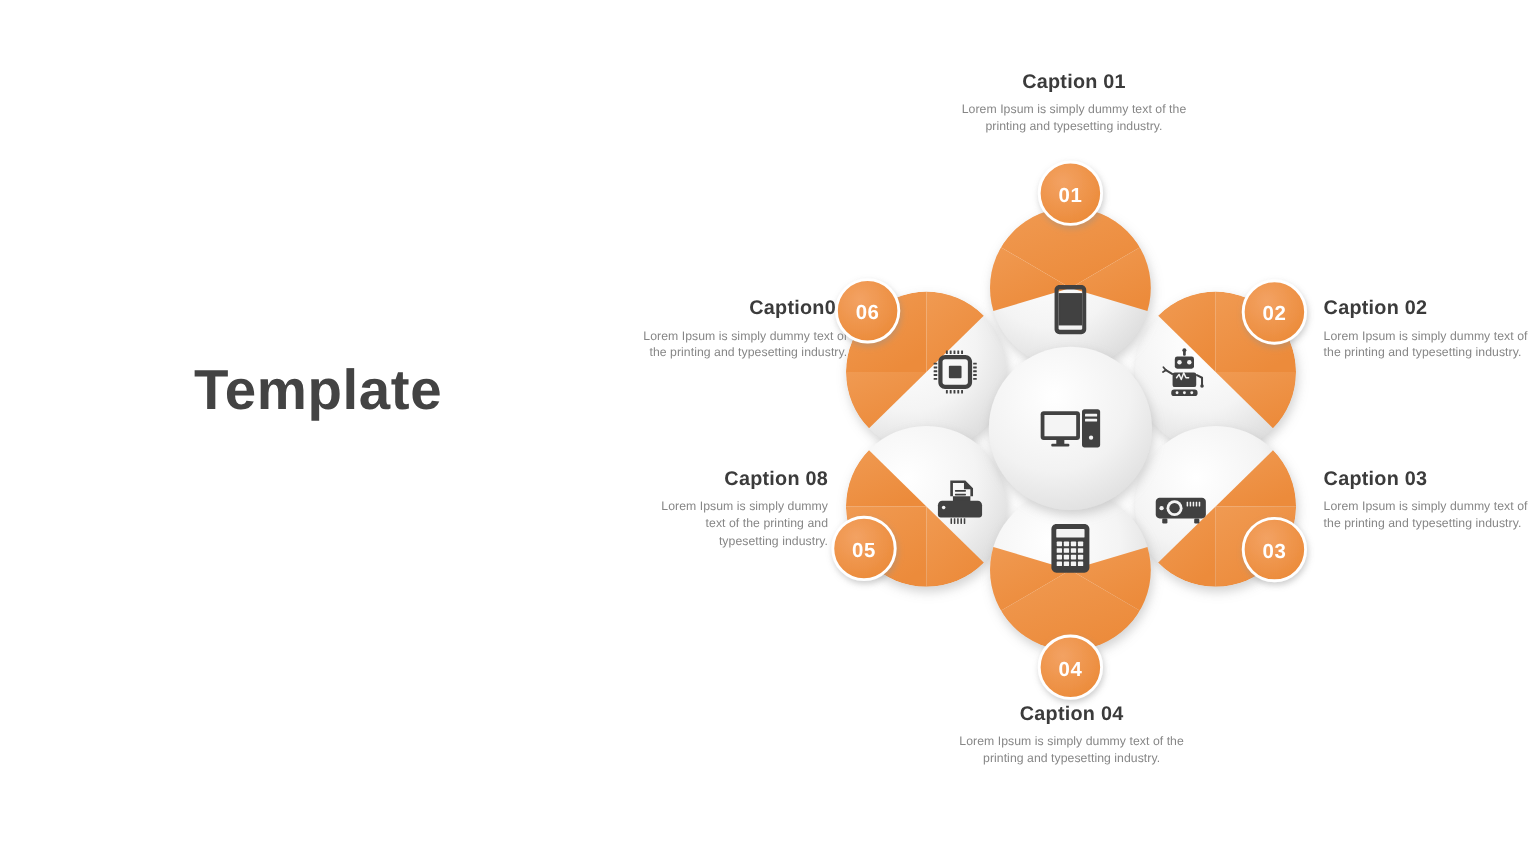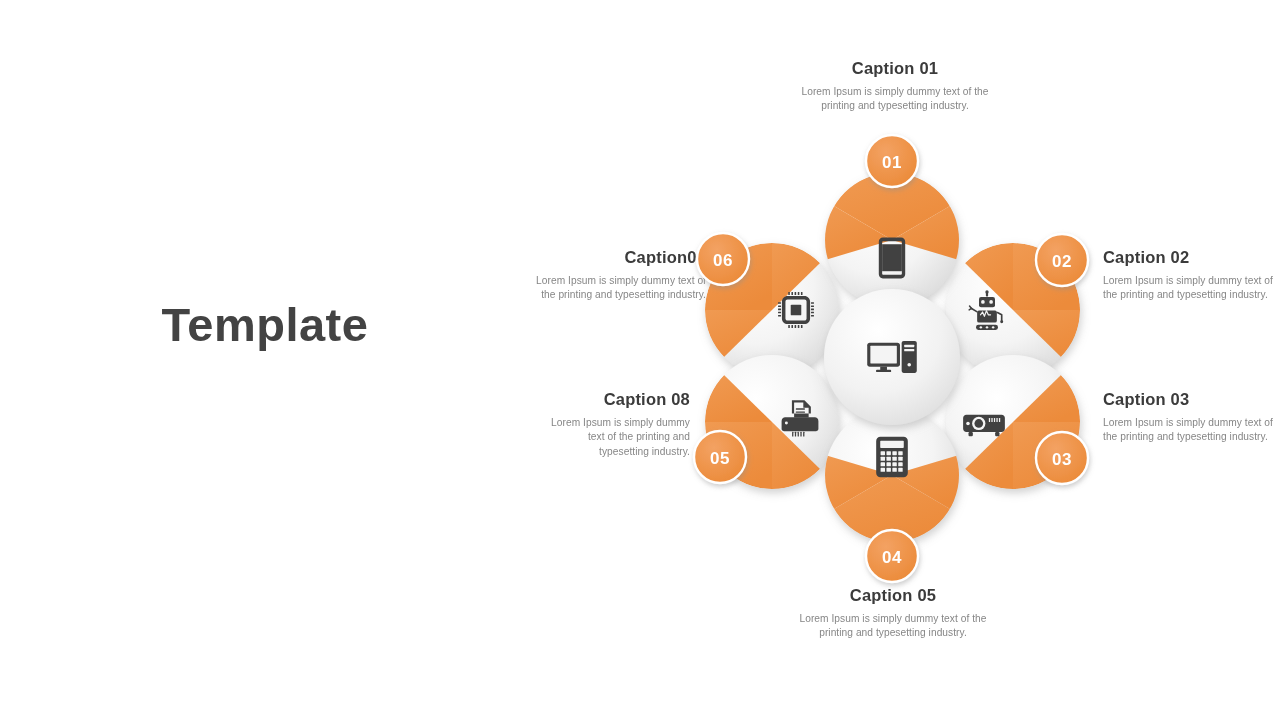--- a/index.html
+++ b/index.html
@@ -103,21 +103,21 @@
     <div class="cap-title">Caption 02</div>
     <div class="cap-body">Lorem Ipsum is simply dummy text of the printing and typesetting industry.</div>
   </div>
 
   <div class="caption cap-right" id="cap03">
     <div class="cap-title">Caption 03</div>
     <div class="cap-body">Lorem Ipsum is simply dummy text of the printing and typesetting industry.</div>
   </div>
 
   <div class="caption cap-center" id="cap04">
-    <div class="cap-title">Caption 05</div>
+    <div class="cap-title">Caption 04</div>
     <div class="cap-body">Lorem Ipsum is simply dummy text of the printing and typesetting industry.</div>
   </div>
 
   <div class="caption cap-left" id="cap05">
     <div class="cap-title">Caption 08</div>
     <div class="cap-body">Lorem Ipsum is simply dummy text of the printing and typesetting industry.</div>
   </div>
 
   <div class="caption cap-left" id="cap06">
     <div class="cap-title">Caption06</div>

